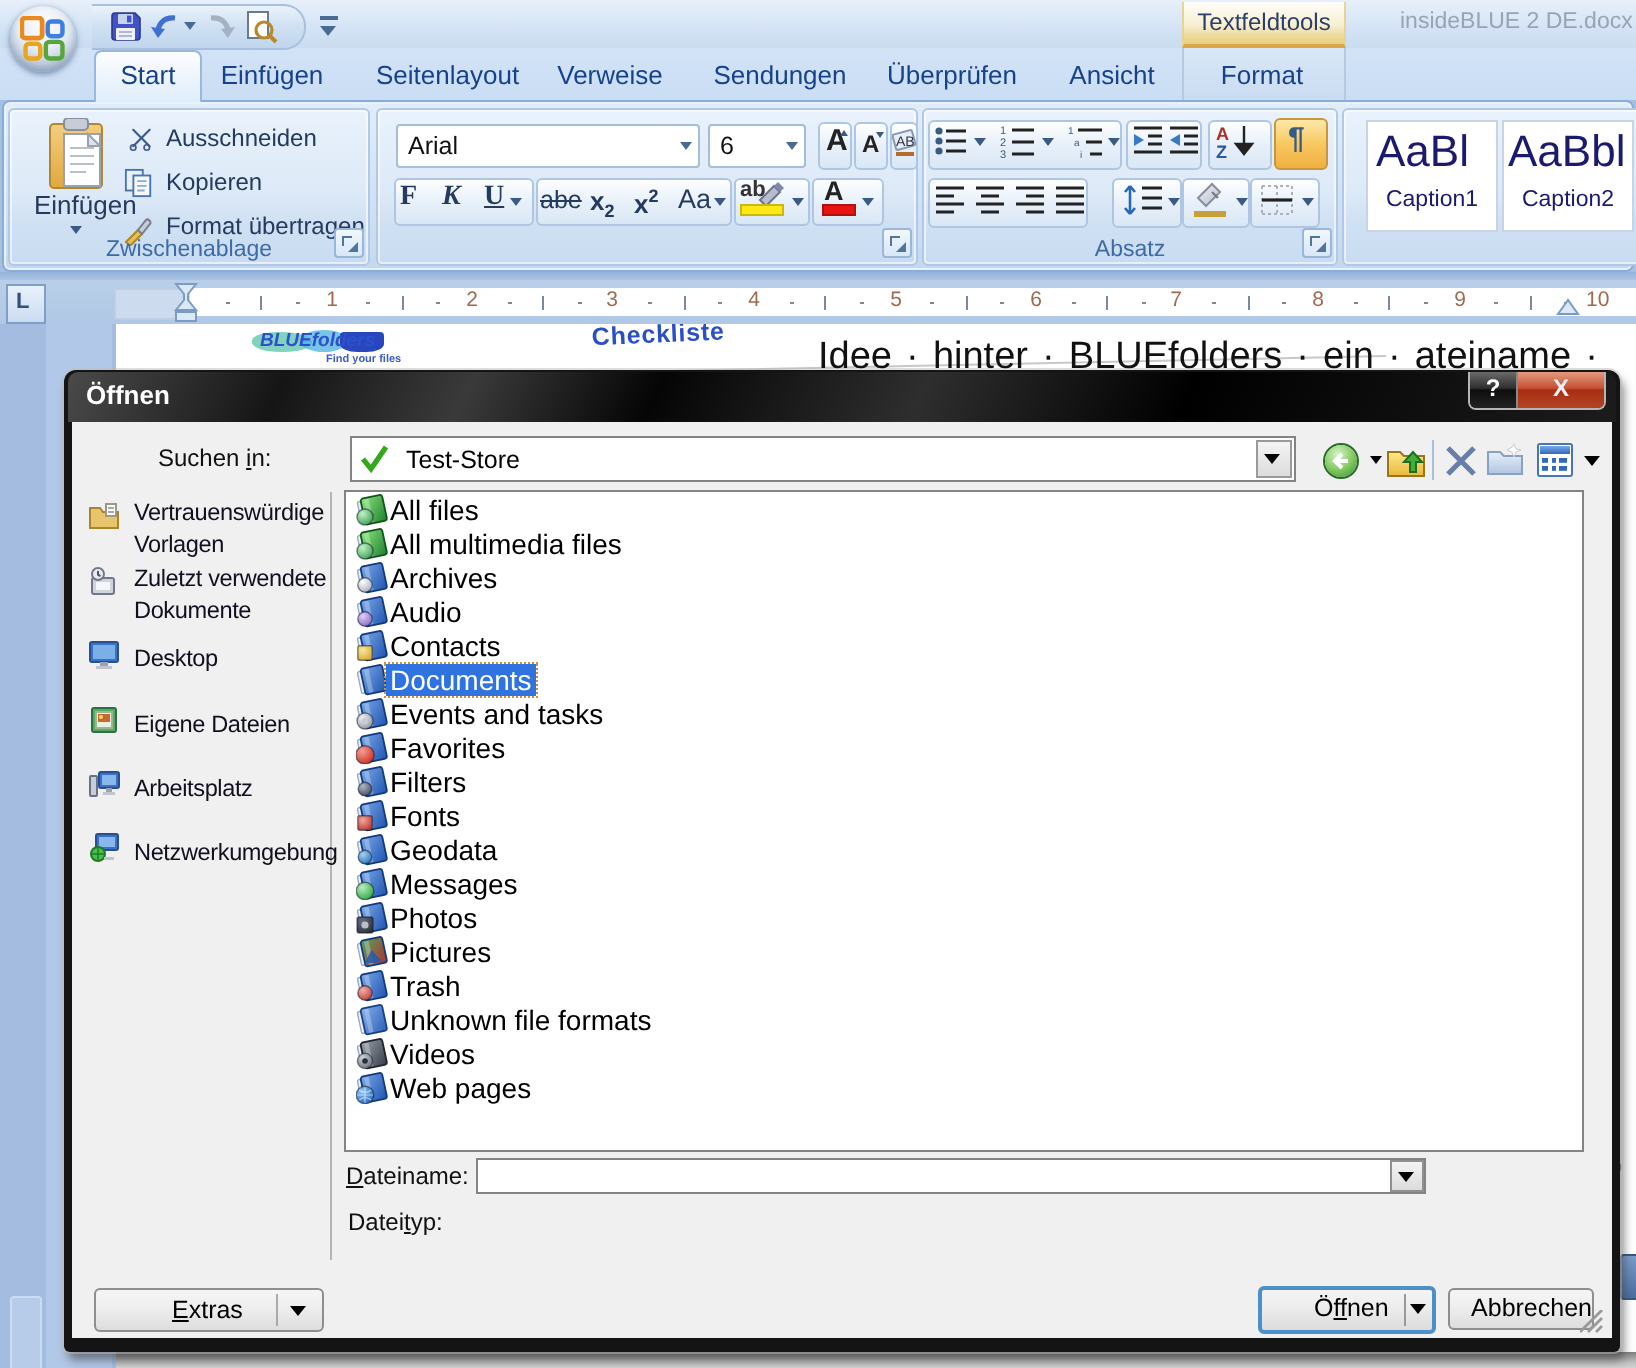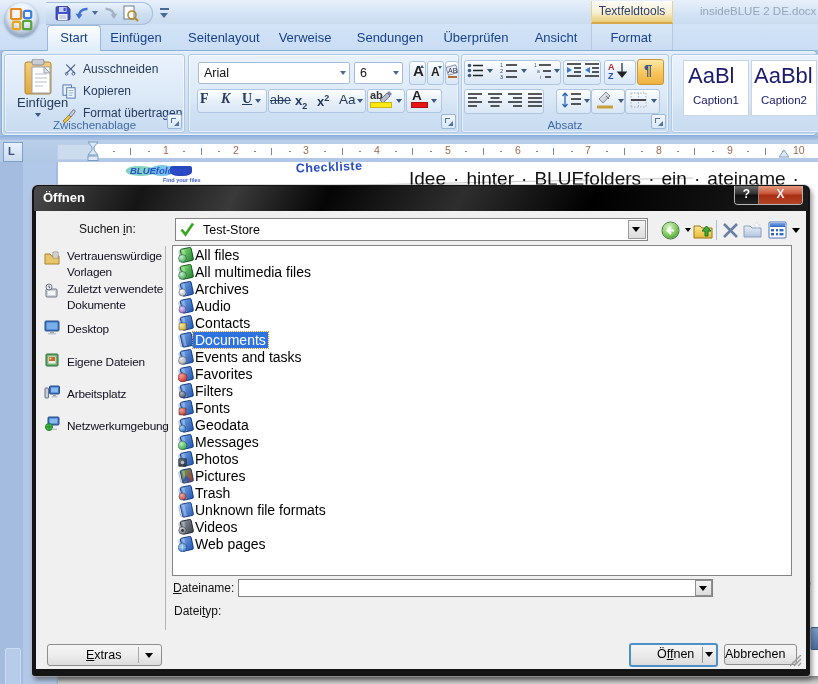--- a/index.html
+++ b/index.html
@@ -62,21 +62,21 @@
 .pitem .txt{position:absolute;left:25px;top:0;width:97px;line-height:15.5px;}
 #filelist{left:136px;top:34px;width:618px;height:329px;background:#fff;border:1px solid #848484;}
 .fitem{position:absolute;left:5px;height:17px;font-size:14px;color:#000;white-space:nowrap;}
 .fitem .fic{position:absolute;left:0;top:0;width:16px;height:16px;}
 .fitem .ftx{position:absolute;left:17px;top:0px;}
 #fsel{background:#2f73e0;color:#fff;outline:1px dotted #d78c3c;padding:0 2px;margin-left:-2px;}
 .combo2{position:absolute;left:202px;width:473px;height:16px;background:#fff;border:1px solid #848484;}
 .combo2 .drop{position:absolute;right:0px;top:0px;width:15px;height:14px;background:linear-gradient(#f4f4f4,#dcdcdc);border:1px solid #909090;}
 #btnextras{position:absolute;left:11px;top:433px;width:113px;height:20px;border:1px solid #8e8e8e;border-radius:3px;background:linear-gradient(#f5f5f5,#eee 45%,#ddd);font-size:12.5px;}
 #btnopen{position:absolute;left:593px;top:432px;width:85px;height:20px;border:2px solid #4d90c8;border-radius:3px;background:linear-gradient(#f4f4f4,#ececec 45%,#dcdcdc);font-size:12.5px;}
-#btncancel{position:absolute;left:688px;top:433px;width:71px;height:19px;border:1px solid #8e8e8e;border-radius:3px;background:linear-gradient(#f5f5f5,#eee 45%,#ddd);font-size:12.5px;text-align:left;line-height:18px;}
+#btncancel{position:absolute;left:688px;top:433px;width:71px;height:19px;border:1px solid #8e8e8e;border-radius:3px;background:linear-gradient(#f5f5f5,#eee 45%,#ddd);font-size:12.5px;text-align:right;line-height:18px;}
 u.ac{text-decoration:underline;}
 </style></head>
 <body>
 
 <div class="abs" id="titlebar"></div>
 <div class="abs" id="orb">
     <svg width="24" height="24" viewBox="0 0 26 26" style="position:absolute;left:4.5px;top:4.5px;">
 <rect x="1" y="1" width="11" height="11" rx="2" fill="none" stroke="#e88b1f" stroke-width="2.6"></rect>
 <rect x="15" y="3" width="8" height="8" rx="2" fill="none" stroke="#3d7fe0" stroke-width="2.4"></rect>
 <rect x="3" y="15" width="8" height="8" rx="2" fill="none" stroke="#e8a51f" stroke-width="2.4"></rect>

